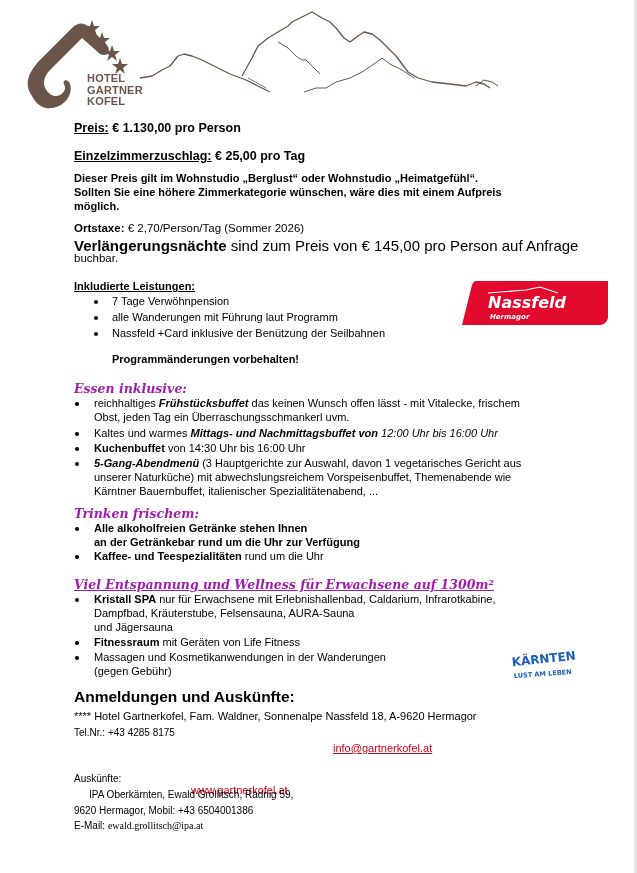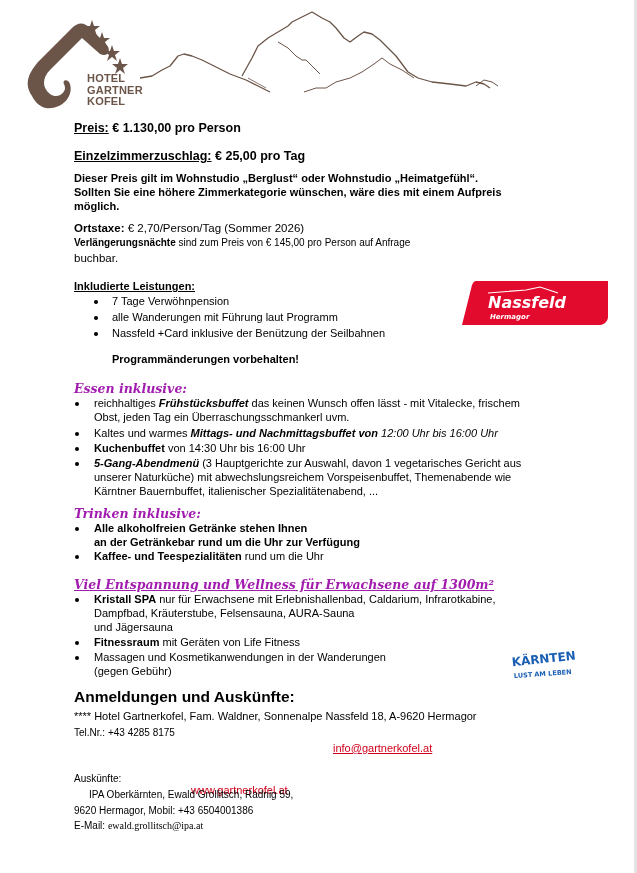--- a/index.html
+++ b/index.html
@@ -85,21 +85,21 @@
   <div class="line h-price" style="top:149px;">
     <span class="u">Einzelzimmerzuschlag:</span><span> € 25,00 pro Tag</span>
   </div>
   <div class="line b" style="top:172px;">Dieser Preis gilt im Wohnstudio „Berglust“ oder Wohnstudio „Heimatgefühl“.</div>
   <div class="line b" style="top:186px;">Sollten Sie eine höhere Zimmerkategorie wünschen, wäre dies mit einem Aufpreis</div>
   <div class="line b" style="top:200px;">möglich.</div>
 
   <div class="line" style="top:222px;font-size:11.5px;">
     <span class="b">Ortstaxe:</span><span> € 2,70/Person/Tag (Sommer 2026)</span>
   </div>
-  <div class="line" style="top:237px;font-size:10px;">
+  <div class="line" style="top:237px;font-size:15px;">
     <span class="b">Verlängerungsnächte</span><span> sind zum Preis von € 145,00 pro Person auf Anfrage</span>
   </div>
   <div class="line" style="top:252px;font-size:11.5px;">buchbar.</div>
 
   <div class="line b u" style="top:280px;">Inkludierte Leistungen:</div>
   <div class="bullet" style="left:20px;top:300px;"></div>
   <div class="line" style="left:38px;top:295px;">7 Tage Verwöhnpension</div>
   <div class="bullet" style="left:20px;top:316px;"></div>
   <div class="line" style="left:38px;top:311px;">alle Wanderungen mit Führung laut Programm</div>
   <div class="bullet" style="left:20px;top:332px;"></div>
@@ -120,21 +120,21 @@
   <div class="line" style="left:20px;top:442px;">
     <span class="b">Kuchenbuffet</span><span> von 14:30 Uhr bis 16:00 Uhr</span>
   </div>
   <div class="bullet" style="left:1px;top:462px;"></div>
   <div class="line" style="left:20px;top:457px;">
     <span class="bi">5-Gang-Abendmenü</span><span> (3 Hauptgerichte zur Auswahl, davon 1 vegetarisches Gericht aus</span>
   </div>
   <div class="line" style="left:20px;top:471px;">unserer Naturküche) mit abwechslungsreichem Vorspeisenbuffet, Themenabende wie</div>
   <div class="line" style="left:20px;top:485px;">Kärntner Bauernbuffet, italienischer Spezialitätenabend, ...</div>
 
-  <div class="line serif-head" style="top:506px;">Trinken inklusive:</div>
+  <div class="line serif-head" style="top:506px;">Trinken frischem:</div>
   <div class="bullet" style="left:1px;top:527px;"></div>
   <div class="line b" style="left:20px;top:522px;">Alle alkoholfreien Getränke stehen Ihnen</div>
   <div class="line b" style="left:20px;top:536px;">an der Getränkebar rund um die Uhr zur Verfügung</div>
   <div class="bullet" style="left:1px;top:555px;"></div>
   <div class="line" style="left:20px;top:550px;">
     <span class="b">Kaffee- und Teespezialitäten</span><span> rund um die Uhr</span>
   </div>
 
   <div class="line serif-head u" style="top:577px;">Viel Entspannung und Wellness für Erwachsene auf 1300m²</div>
   <div class="bullet" style="left:1px;top:598px;"></div>

